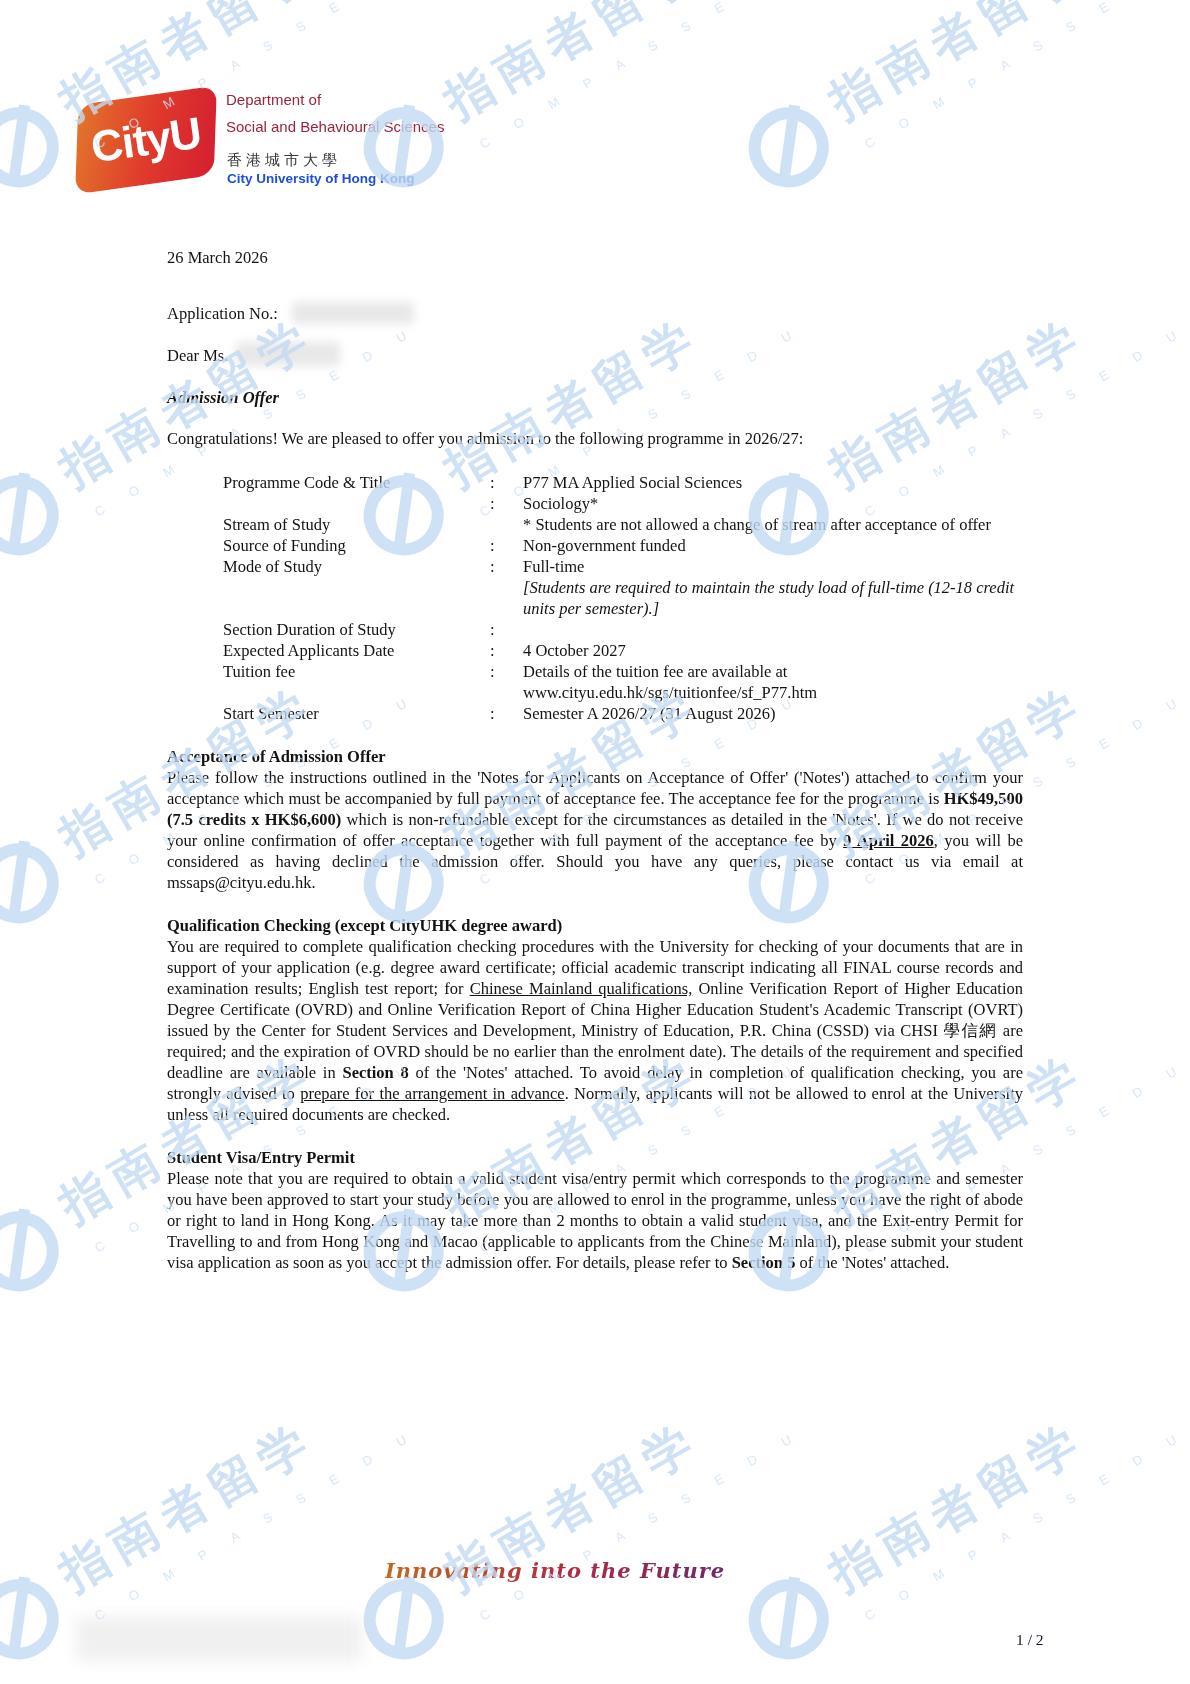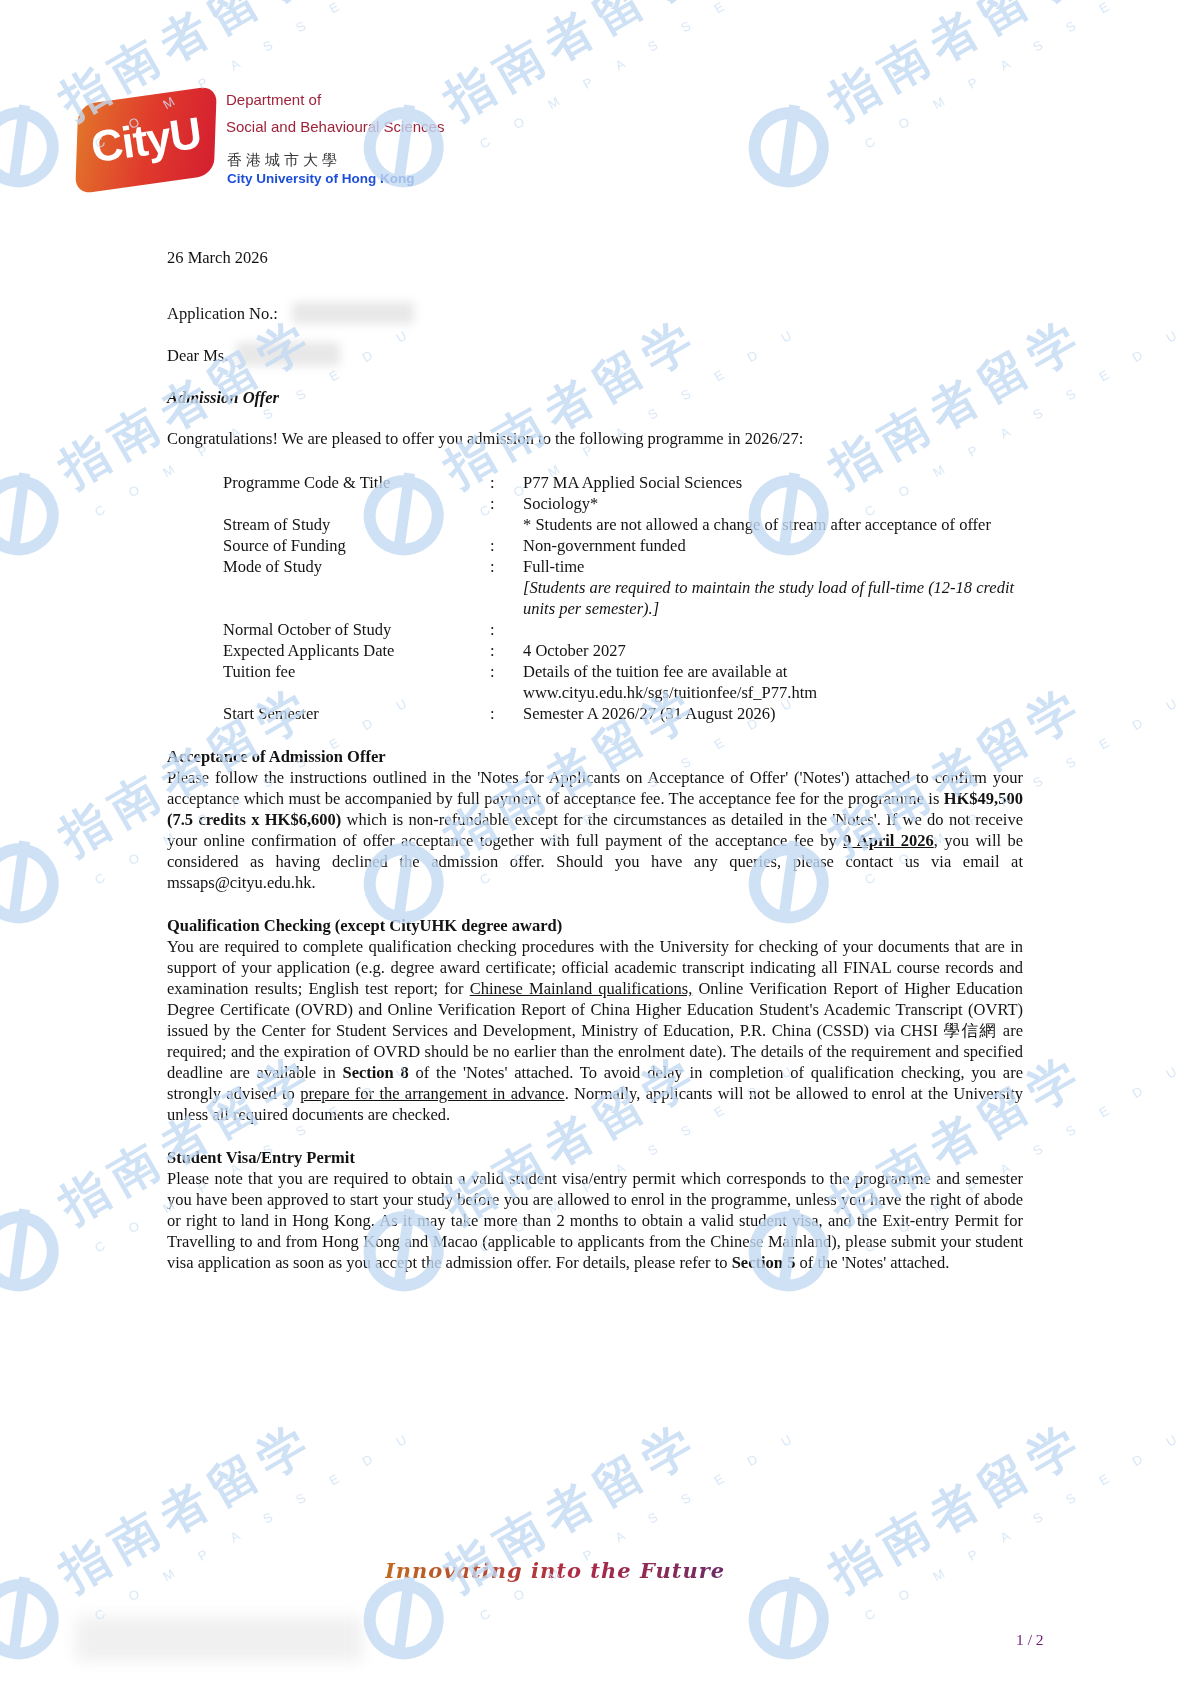--- a/index.html
+++ b/index.html
@@ -57,21 +57,21 @@
   .redact.name { width:104px; height:24px; margin-left:8px; }
   .bottom-blur { position:absolute; left:76px; top:1617px; width:286px; height:44px;
                  background:#f0f0f0; filter:blur(8px); z-index:1; }
 
   
   .tagline { position:absolute; top:1558px; left:555px; transform:translateX(-50%); z-index:2;
              font-family:"DejaVu Serif", serif; font-style:italic; font-weight:bold; font-size:21px;
              letter-spacing:1px; white-space:nowrap;
              background:linear-gradient(90deg,#c06a1f 0%,#ae2b44 55%,#6e2a66 100%);
              -webkit-background-clip:text; background-clip:text; color:transparent; }
-  .pagenum { position:absolute; top:1631px; left:1016px; font-size:15.5px; color:#701a75; z-index:5; }
+  .pagenum { position:absolute; top:1631px; left:1016px; font-size:15.5px; color:#0f172a; z-index:5; }
 </style>
 </head>
 <body>
 
 <div class="page">
 
   <div class="header">
     <div class="cityu-logo">
       <span class="txt">CityU</span>
     </div>
@@ -123,21 +123,21 @@
           <div class="prog-label">Mode of Study</div>
           <div class="prog-colon">:</div>
           <div class="prog-value">Full-time</div>
         </div>
         <div class="prog-row">
           <div class="prog-label"></div>
           <div class="prog-colon"></div>
           <div class="prog-value it">[Students are required to maintain the study load of full-time (12-18 credit units per semester).]</div>
         </div>
         <div class="prog-row">
-          <div class="prog-label">Normal October of Study</div>
+          <div class="prog-label">Section Duration of Study</div>
           <div class="prog-colon">:</div>
         </div>
         <div class="prog-row">
           <div class="prog-label">Expected Applicants Date</div>
           <div class="prog-colon">:</div>
           <div class="prog-value">4 October 2027</div>
         </div>
         <div class="prog-row">
           <div class="prog-label">Tuition fee</div>
           <div class="prog-colon">:</div>

